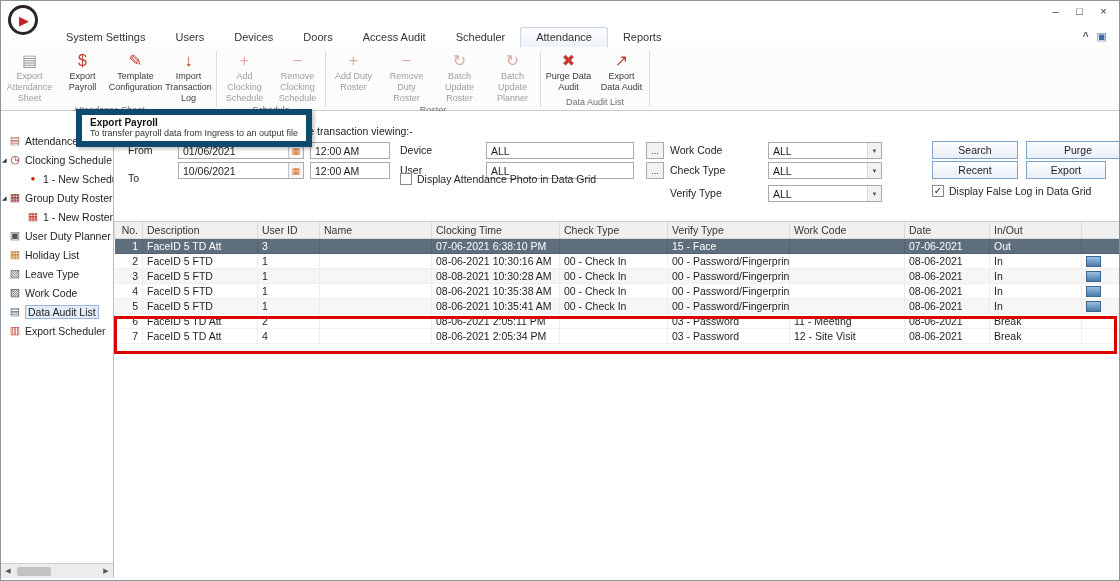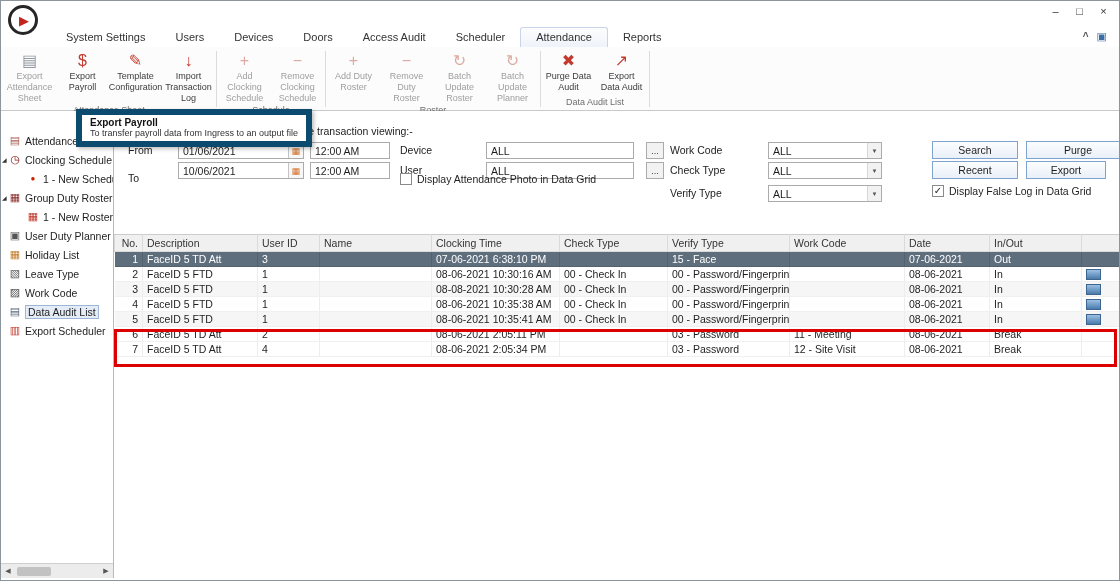--- a/index.html
+++ b/index.html
@@ -62,21 +62,21 @@
   input.text {border:none; outline:none; flex:1; min-width:0; font:inherit; font-size:10.5px; padding:0 4px; background:transparent; color:#1e1e1e}
   .calbtn {width:15px; height:100%; border-left:1px solid #c4c4c4; display:flex; align-items:center; justify-content:center; font-size:9px; color:#d4712b; background:#f7f7f7}
   .dotsbtn {position:absolute; height:17px; width:18px; border:1px solid #ababab; background:#f2f2f2; font-size:9px; display:flex; align-items:flex-end; justify-content:center; color:#333; line-height:1.4}
   .combo {position:absolute; height:17px; border:1px solid #ababab; background:#fff; display:flex; align-items:center; justify-content:space-between; padding-left:4px}
   .combo .arrow {width:14px; height:100%; display:flex; align-items:center; justify-content:center; font-size:6px; color:#555; border-left:1px solid #d6d6d6; background:#f2f2f2}
   .fbtn {position:absolute; height:18px; width:86px; border:1px solid #7fa3cc; background:linear-gradient(#fcfdfe,#e9f0f8); font-size:10.5px; display:flex; align-items:center; justify-content:center; color:#1e1e1e}
   .checkbox {position:absolute; display:flex; align-items:center; gap:5px; font-size:10.5px}
   .cbbox {width:12px; height:12px; border:1px solid #8a8a8a; background:#fff; display:flex; align-items:center; justify-content:center; font-size:10px; color:#222; line-height:1}
 
   
-  .grid-wrap {position:relative; margin-top:19px}
+  .grid-wrap {position:relative; margin-top:6px}
   table.grid {width:100%; border-collapse:collapse; table-layout:fixed; font-size:10.5px}
   .grid th {height:17px; background:#f0f0f0; border:1px solid #dadada; border-top:1px solid #cccccc; font-weight:normal; text-align:left; padding:0 4px; color:#333; white-space:nowrap; overflow:hidden}
   .grid td {height:15px; padding:0 4px; border-right:1px solid #ededed; border-bottom:1px solid #f0f0f0; overflow:hidden; white-space:nowrap; color:#1e1e1e}
   tr.alt td {background:#f6f6f6}
   tr.selected td {background:#5f6e7d; color:#fff; border-color:#54626f}
   td.c-no, th.c-no {text-align:right}
   .photo-ic {display:inline-block; width:15px; height:11px; background:linear-gradient(#9cc0e4,#4a7bab); border:1px solid #3c6690; vertical-align:middle}
   .annotation {position:absolute; left:0; right:2px; top:95px; height:38px; border:3px solid #dd0000; pointer-events:none; z-index:10}
 </style>
 </head>

